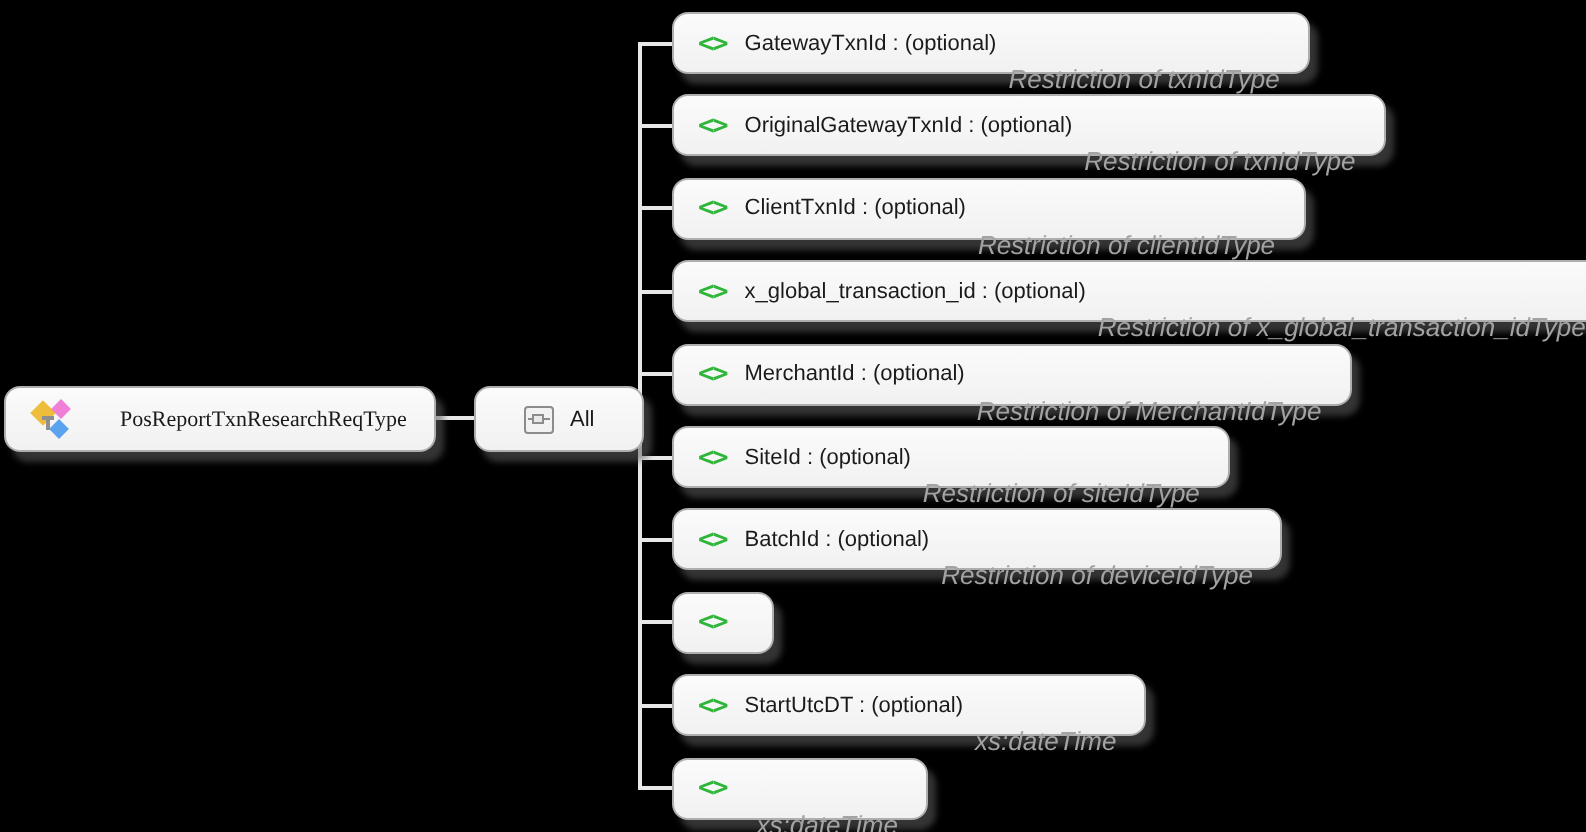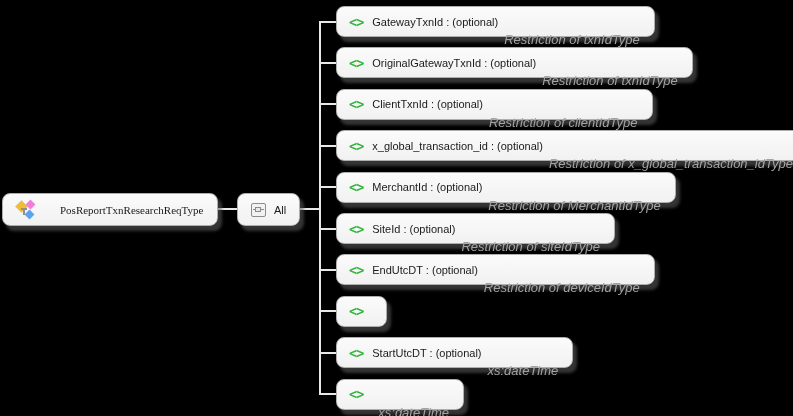--- a/index.html
+++ b/index.html
@@ -24,21 +24,21 @@
     display:inline-flex;align-items:center;
     height:31px;box-sizing:border-box;
     padding:0 14px 0 12px;
     background:linear-gradient(180deg,#fbfbfb 0%,#f1f1f1 100%);
     border:1px solid #aeaeae;border-radius:8px;
     box-shadow:4px 5px 3px rgba(95,95,95,0.55);
     white-space:nowrap;
   }
   .child-node{left:336px;top:calc(6px + var(--i) * 41.4px);}
   .root-node{left:2px;top:193px;height:33px;gap:24px;font-family:Liberation Serif, serif;}
-  .all-node{left:237px;top:193px;height:33px;gap:8px;padding:0 13px;}
+  .all-node{left:237px;top:193px;height:33px;gap:8px;padding:0 24px;}
   .label{font-size:11px;color:#1a1a1a;}
   .type{font-size:13px;color:#a3a3a3;font-style:italic;margin-left:6px;margin-top:36px;}
   .elem-icon{
     font-size:13.5px;font-weight:700;color:#2fb53a;
     letter-spacing:-1px;margin-right:9px;
     font-family:"DejaVu Sans Mono","Liberation Mono",monospace;
   }
   
   .type-icon{position:relative;width:21px;height:21px;flex:0 0 21px;}
   .type-icon .d{position:absolute;transform:rotate(45deg);}
@@ -122,21 +122,21 @@
     <span class="label">MerchantId : (optional)</span>
     <span class="type">Restriction of MerchantIdType</span>
   </div>
   <div class="node child-node" style="--i:5">
     <span class="elem-icon">&lt;&gt;</span>
     <span class="label">SiteId : (optional)</span>
     <span class="type">Restriction of siteIdType</span>
   </div>
   <div class="node child-node" style="--i:6">
     <span class="elem-icon">&lt;&gt;</span>
-    <span class="label">EndUtcDT : (optional)</span>
+    <span class="label">BatchId : (optional)</span>
     <span class="type">Restriction of deviceIdType</span>
   </div>
   <div class="node child-node" style="--i:7">
     <span class="elem-icon">&lt;&gt;</span>
   </div>
   <div class="node child-node" style="--i:8">
     <span class="elem-icon">&lt;&gt;</span>
     <span class="label">StartUtcDT : (optional)</span>
     <span class="type">xs:dateTime</span>
   </div>

